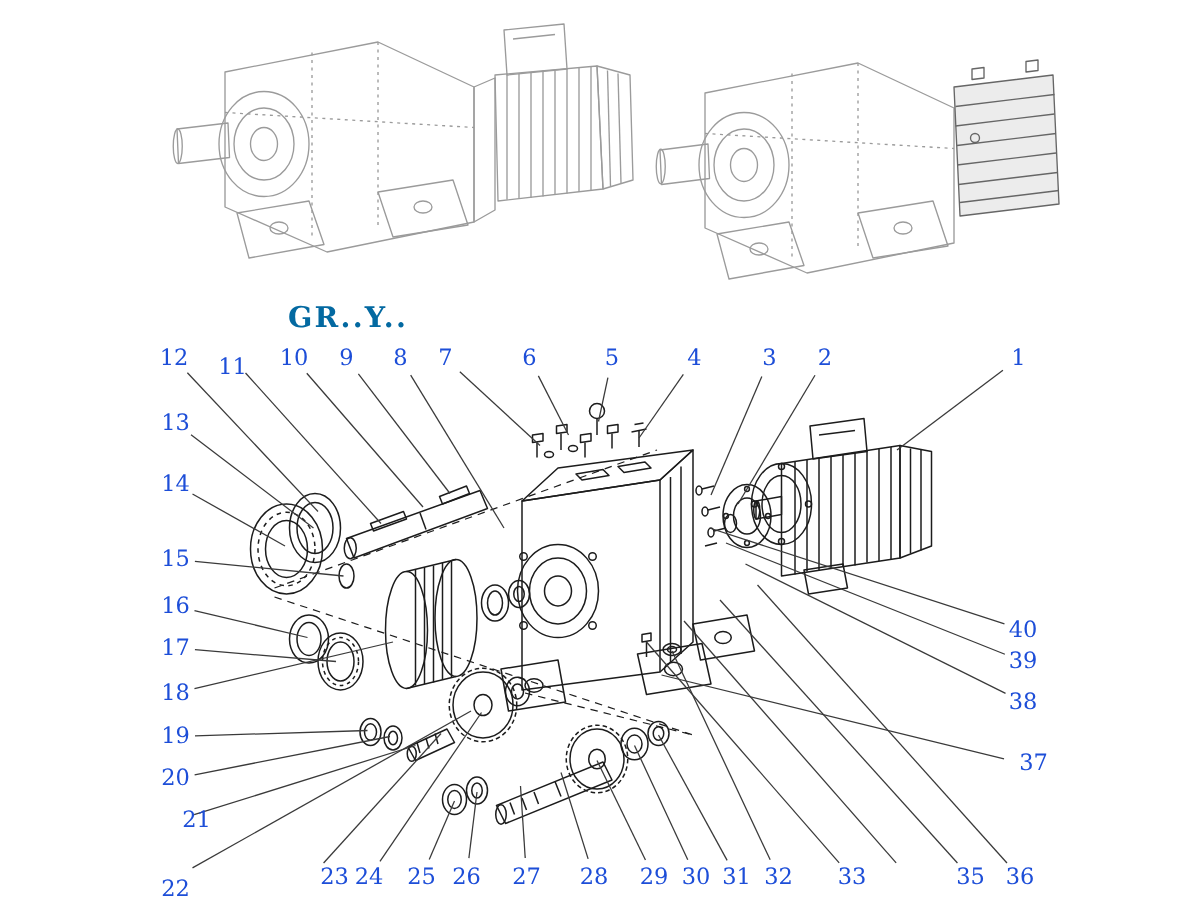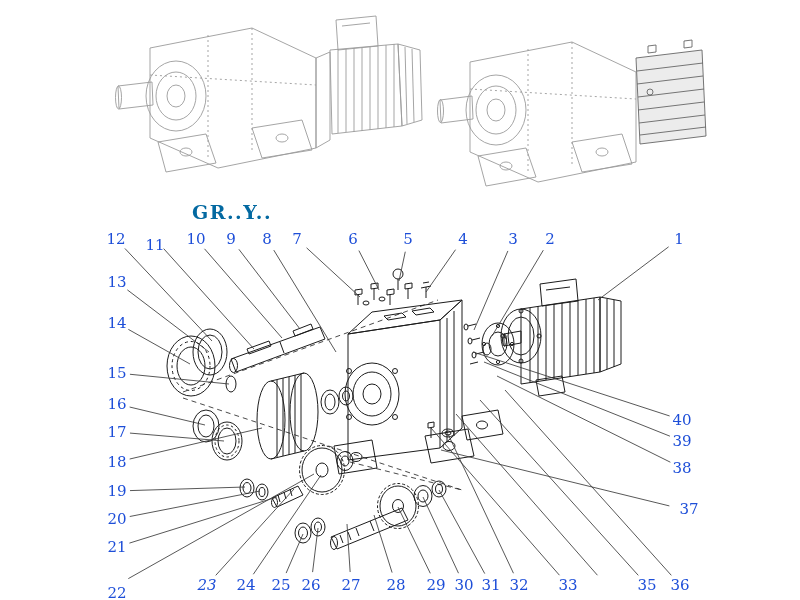--- a/index.html
+++ b/index.html
@@ -322,23 +322,23 @@
       <span class="callout" style="left: 155px; top: 245px;">11</span>
       <span class="callout" style="left: 116px; top: 239px;">12</span>
       <span class="callout" style="left: 117px; top: 282px;">13</span>
       <span class="callout" style="left: 117px; top: 323px;">14</span>
       <span class="callout" style="left: 117px; top: 373px;">15</span>
       <span class="callout" style="left: 117px; top: 404px;">16</span>
       <span class="callout" style="left: 117px; top: 432px;">17</span>
       <span class="callout" style="left: 117px; top: 462px;">18</span>
       <span class="callout" style="left: 117px; top: 491px;">19</span>
       <span class="callout" style="left: 117px; top: 519px;">20</span>
-      <span class="callout" style="left: 117px; top: 547px;">21</span>
+      <span class="callout" style="left: 131px; top: 547px;">21</span>
       <span class="callout" style="left: 117px; top: 593px;">22</span>
-      <span class="callout" style="left: 207px; top: 585px; font-style: italic;">23</span>
+      <span class="callout" style="left: 223px; top: 585px;">23</span>
       <span class="callout" style="left: 246px; top: 585px;">24</span>
       <span class="callout" style="left: 281px; top: 585px;">25</span>
       <span class="callout" style="left: 311px; top: 585px;">26</span>
       <span class="callout" style="left: 351px; top: 585px;">27</span>
       <span class="callout" style="left: 396px; top: 585px;">28</span>
       <span class="callout" style="left: 436px; top: 585px;">29</span>
       <span class="callout" style="left: 464px; top: 585px;">30</span>
       <span class="callout" style="left: 491px; top: 585px;">31</span>
       <span class="callout" style="left: 519px; top: 585px;">32</span>
       <span class="callout" style="left: 568px; top: 585px;">33</span>

